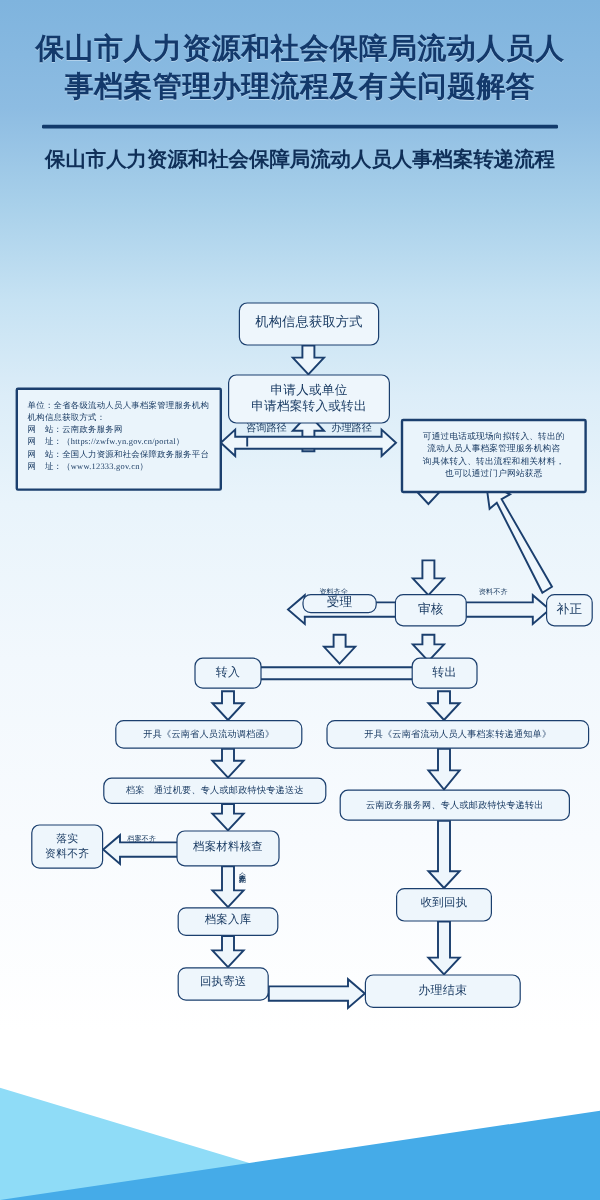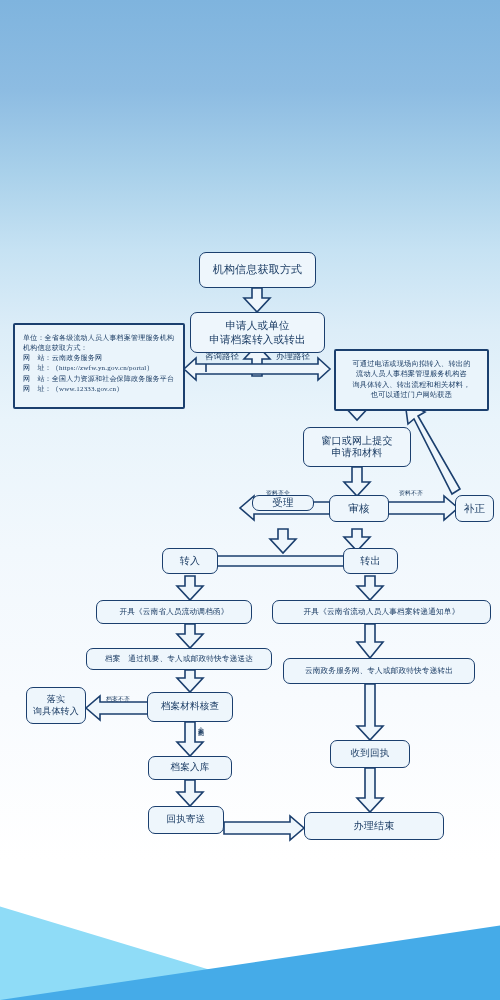--- a/index.html
+++ b/index.html
@@ -67,20 +67,25 @@
   .elbl.vert{writing-mode:vertical-rl;text-orientation:upright;letter-spacing:-1px;}
 </style>
 </head>
 <body>
 
 <div id="poster">
 
   <div class="band band-light"></div>
   <div class="band band-dark"></div>
 
+  <div class="hdr">
+    <h1 class="title">保山市人力资源和社会保障局流动人员人事档案管理办理流程及有关问题解答</h1>
+    <div class="rule"></div>
+    <h2 class="subtitle">保山市人力资源和社会保障局流动人员人事档案转递流程</h2>
+  </div>
 
   <div id="flow">
 
     <svg width="500" height="640">
       <defs>
         <style>
           .bar{fill:#eef6fc;stroke:#1b3f6e;stroke-width:1.6;}
           .thin{fill:none;stroke:#1b3f6e;stroke-width:1.4;}
         </style>
       </defs>
@@ -148,24 +153,20 @@
       <span class="ln">网　址：（www.12333.gov.cn）</span>
     </div>
 
     <div class="node sq info" style="left:334px;top:103px;width:155px;height:62px;font-size:7.2px;text-align:center;">
       <span class="ln" style="">可通过电话或现场向拟转入、转出的</span>
       <span class="ln" style="text-align:center;">流动人员人事档案管理服务机构咨</span>
       <span class="ln" style="text-align:center;">询具体转入、转出流程和相关材料，</span>
       <span class="ln" style="text-align:center;">也可以通过门户网站获悉</span>
     </div>
 
-    <div class="node round" style="left:303px;top:181px;width:108px;height:40px;font-size:10px;white-space:pre-line;">
-      <span>窗口或网上提交
-申请和材料</span>
-    </div>
 
     <div class="node round" style="left:252px;top:249px;width:62px;height:16px;font-size:10.5px;">
       <span>受理</span>
     </div>
 
     <div class="node round" style="left:329px;top:249px;width:60px;height:27px;font-size:10.5px;">
       <span>审核</span>
     </div>
 
     <div class="node round" style="left:455px;top:249px;width:39px;height:27px;font-size:10.5px;">
@@ -195,36 +196,36 @@
     <div class="node round" style="left:283px;top:412px;width:192px;height:26px;font-size:7.6px;">
       <span>云南政务服务网、专人或邮政特快专递转出</span>
     </div>
 
     <div class="node round" style="left:147px;top:446px;width:86px;height:30px;font-size:9.5px;justify-content:center;">
       <span>档案材料核查</span>
     </div>
 
     <div class="node round" style="left:26px;top:441px;width:60px;height:37px;font-size:9px;white-space:pre-line;">
       <span>落实
-询具体转入</span>
+资料不齐</span>
     </div>
 
     <div class="node round" style="left:148px;top:510px;width:84px;height:24px;font-size:9.5px;">
       <span>档案入库</span>
     </div>
 
     <div class="node round" style="left:148px;top:560px;width:76px;height:28px;font-size:9.5px;">
       <span>回执寄送</span>
     </div>
 
     <div class="node round" style="left:330px;top:494px;width:80px;height:28px;font-size:9.5px;">
       <span>收到回执</span>
     </div>
 
-    <div class="node round" style="left:304px;top:566px;width:140px;height:28px;font-size:10px;">
+    <div class="node round" style="left:304px;top:566px;width:130px;height:28px;font-size:10px;">
       <span>办理结束</span>
     </div>
 
     <span class="elbl" style="left:205px;top:105px;font-size:8.5px;">咨询路径</span>
     <span class="elbl" style="left:276px;top:105px;font-size:8.5px;">办理路径</span>
     <span class="elbl" style="left:266px;top:243px;">资料齐全</span>
     <span class="elbl" style="left:399px;top:243px;">资料不齐</span>
     <span class="elbl" style="left:106px;top:449px;">档案不齐</span>
     <span class="elbl vert" style="left:196px;top:479px;">档案齐全</span>
 

